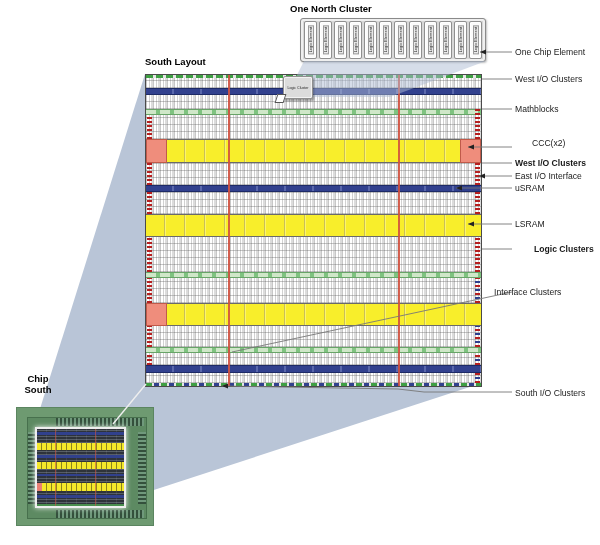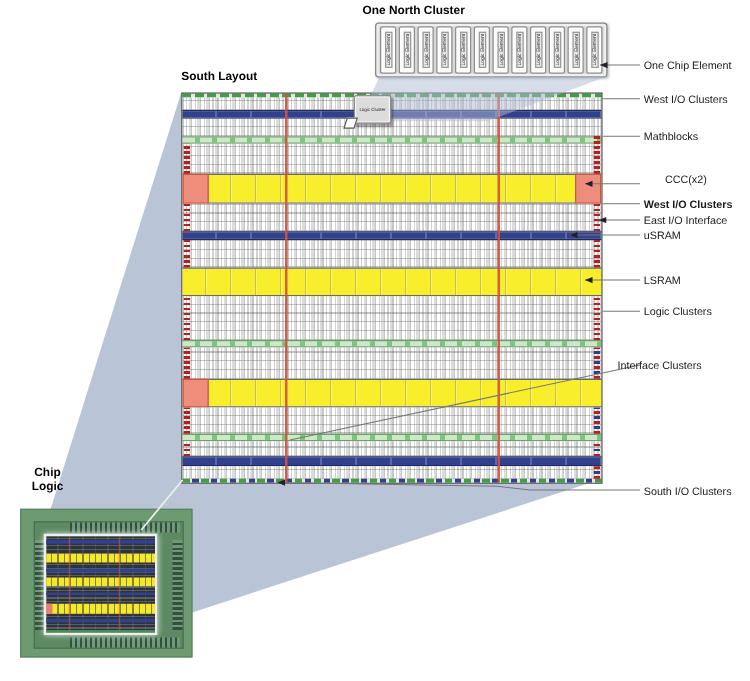--- a/index.html
+++ b/index.html
@@ -157,21 +157,21 @@
     <div class="dashmix" style="left:329px;top:251px;height:21px;"></div>
     <div class="dashmix" style="left:329px;top:278px;height:12px;"></div>
     <div class="dashmix" style="left:329px;top:298px;height:10px;"></div>
 
     <div class="vred" style="left:82px;"></div>
     <div class="vred" style="left:252px;"></div>
   </div>
 
   <div class="abs title" style="left:10px;top:374px;width:56px;text-align:center;line-height:1.15;">
     <div>Chip</div>
-    <div>Logic</div>
+    <div>South</div>
   </div>
 
   <div class="abs" id="chip">
     <div id="chip-ring">
       <div class="pad-h" style="left:28px;top:0;width:88px;"></div>
       <div class="pad-h" style="left:28px;top:92px;width:88px;"></div>
       <div class="pad-v" style="left:0;top:14px;height:72px;"></div>
       <div class="pad-v" style="left:110px;top:14px;height:72px;"></div>
     </div>
     <div id="die">
@@ -224,17 +224,17 @@
   <div class="abs" id="callout-marker"></div>
 
   <div class="lbl" style="left:515px;top:47px;">One Chip Element</div>
   <div class="lbl" style="left:515px;top:74px;">West I/O Clusters</div>
   <div class="lbl" style="left:515px;top:104px;">Mathblocks</div>
   <div class="lbl" style="left:515px;top:138px;margin-left:17px;">CCC(x2)</div>
   <div class="lbl" style="left:515px;top:158px;font-weight:bold;">West I/O Clusters</div>
   <div class="lbl" style="left:515px;top:171px;">East I/O Interface</div>
   <div class="lbl" style="left:515px;top:183px;">uSRAM</div>
   <div class="lbl" style="left:515px;top:219px;">LSRAM</div>
-  <div class="lbl" style="left:515px;top:244px;">Logic Clusters</div>
+  <div class="lbl" style="left:534px;top:244px;font-weight:bold;">Logic Clusters</div>
   <div class="lbl" style="left:494px;top:287px;">Interface Clusters</div>
   <div class="lbl" style="left:515px;top:388px;">South I/O Clusters</div>
 
 </div>
 
 </body></html>

